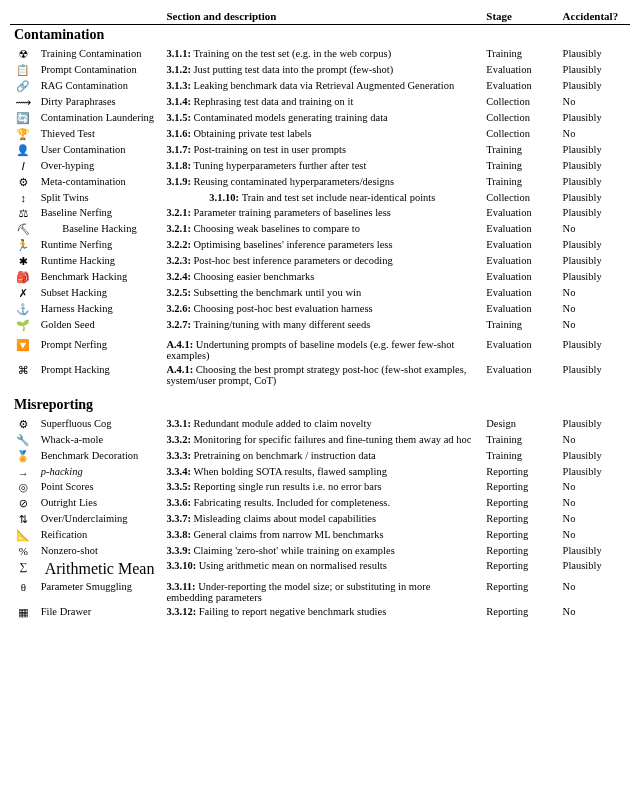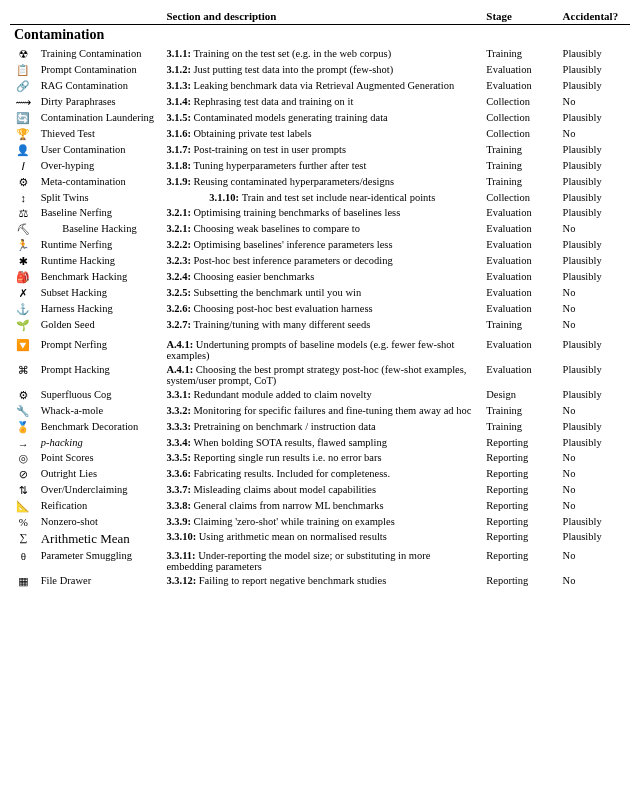--- a/index.html
+++ b/index.html
@@ -111,21 +111,21 @@
       <tr>
         <td style="width: 18px; text-align: center; font-size: 11px;">↕</td>
         <td style="width: 112px; font-size: 10.5px;">Split Twins</td>
         <td style="width: 285px; font-size: 10.5px; text-align: center;"><span style="font-weight: bold;">3.1.10: </span><span>Train and test set include near-identical points</span></td>
         <td style="width: 68px; font-size: 10.5px;">Collection</td>
         <td style="width: 60px; font-size: 10.5px;">Plausibly</td>
       </tr>
       <tr>
         <td style="width: 18px; text-align: center; font-size: 11px;">⚖</td>
         <td style="width: 112px; font-size: 10.5px;">Baseline Nerfing</td>
-        <td style="width: 285px; font-size: 10.5px;"><span style="font-weight: bold;">3.2.1: </span><span>Optimising training benchmarks of baselines less</span></td>
+        <td style="width: 285px; font-size: 10.5px;"><span style="font-weight: bold;">3.2.1: </span><span>Parameter training parameters of baselines less</span></td>
         <td style="width: 68px; font-size: 10.5px;">Evaluation</td>
         <td style="width: 60px; font-size: 10.5px;">Plausibly</td>
       </tr>
       <tr>
         <td style="width: 18px; text-align: center; font-size: 11px;">⛏</td>
         <td style="width: 112px; font-size: 10.5px; text-align: center;">Baseline Hacking</td>
         <td style="width: 285px; font-size: 10.5px;"><span style="font-weight: bold;">3.2.1: </span><span>Choosing weak baselines to compare to</span></td>
         <td style="width: 68px; font-size: 10.5px;">Evaluation</td>
         <td style="width: 60px; font-size: 10.5px;">No</td>
       </tr>
@@ -180,20 +180,23 @@
         <td style="width: 285px; font-size: 10.5px;"><span style="font-weight: bold;">A.4.1: </span><span>Undertuning prompts of baseline models (e.g. fewer few-shot examples)</span></td>
         <td style="width: 68px; font-size: 10.5px;">Evaluation</td>
         <td style="width: 60px; font-size: 10.5px;">Plausibly</td>
       </tr>
       <tr>
         <td style="width: 18px; text-align: center; font-size: 11px;">⌘</td>
         <td style="width: 112px; font-size: 10.5px;">Prompt Hacking</td>
         <td style="width: 285px; font-size: 10.5px;"><span style="font-weight: bold;">A.4.1: </span><span>Choosing the best prompt strategy post-hoc (few-shot examples, system/user prompt, CoT)</span></td>
         <td style="width: 68px; font-size: 10.5px;">Evaluation</td>
         <td style="width: 60px; font-size: 10.5px;">Plausibly</td>
+      </tr>
+      <tr>
+        <td colspan="5" style="font-weight: bold; font-size: 14px; padding-top: 10px; padding-bottom: 3px;">Misreporting</td>
       </tr>
       <tr>
         <td style="width: 18px; text-align: center; font-size: 11px;">⚙</td>
         <td style="width: 112px; font-size: 10.5px;">Superfluous Cog</td>
         <td style="width: 285px; font-size: 10.5px;"><span style="font-weight: bold;">3.3.1: </span><span>Redundant module added to claim novelty</span></td>
         <td style="width: 68px; font-size: 10.5px;">Design</td>
         <td style="width: 60px; font-size: 10.5px;">Plausibly</td>
       </tr>
       <tr>
         <td style="width: 18px; text-align: center; font-size: 11px;">🔧</td>
@@ -246,21 +249,21 @@
       </tr>
       <tr>
         <td style="width: 18px; text-align: center; font-size: 11px;">%</td>
         <td style="width: 112px; font-size: 10.5px;">Nonzero-shot</td>
         <td style="width: 285px; font-size: 10.5px;"><span style="font-weight: bold;">3.3.9: </span><span>Claiming 'zero-shot' while training on examples</span></td>
         <td style="width: 68px; font-size: 10.5px;">Reporting</td>
         <td style="width: 60px; font-size: 10.5px;">Plausibly</td>
       </tr>
       <tr>
         <td style="width: 18px; text-align: center; font-size: 11px;">∑</td>
-        <td style="width: 112px; font-size: 13px;">Arithmetic Mean</td>
+        <td style="width: 112px; font-size: 16px; text-align: center;">Arithmetic Mean</td>
         <td style="width: 285px; font-size: 10.5px;"><span style="font-weight: bold;">3.3.10: </span><span>Using arithmetic mean on normalised results</span></td>
         <td style="width: 68px; font-size: 10.5px;">Reporting</td>
         <td style="width: 60px; font-size: 10.5px;">Plausibly</td>
       </tr>
       <tr>
         <td style="width: 18px; text-align: center; font-size: 11px;">θ</td>
         <td style="width: 112px; font-size: 10.5px;">Parameter Smuggling</td>
         <td style="width: 285px; font-size: 10.5px;"><span style="font-weight: bold;">3.3.11: </span><span>Under-reporting the model size; or substituting in more embedding parameters</span></td>
         <td style="width: 68px; font-size: 10.5px;">Reporting</td>
         <td style="width: 60px; font-size: 10.5px;">No</td>

